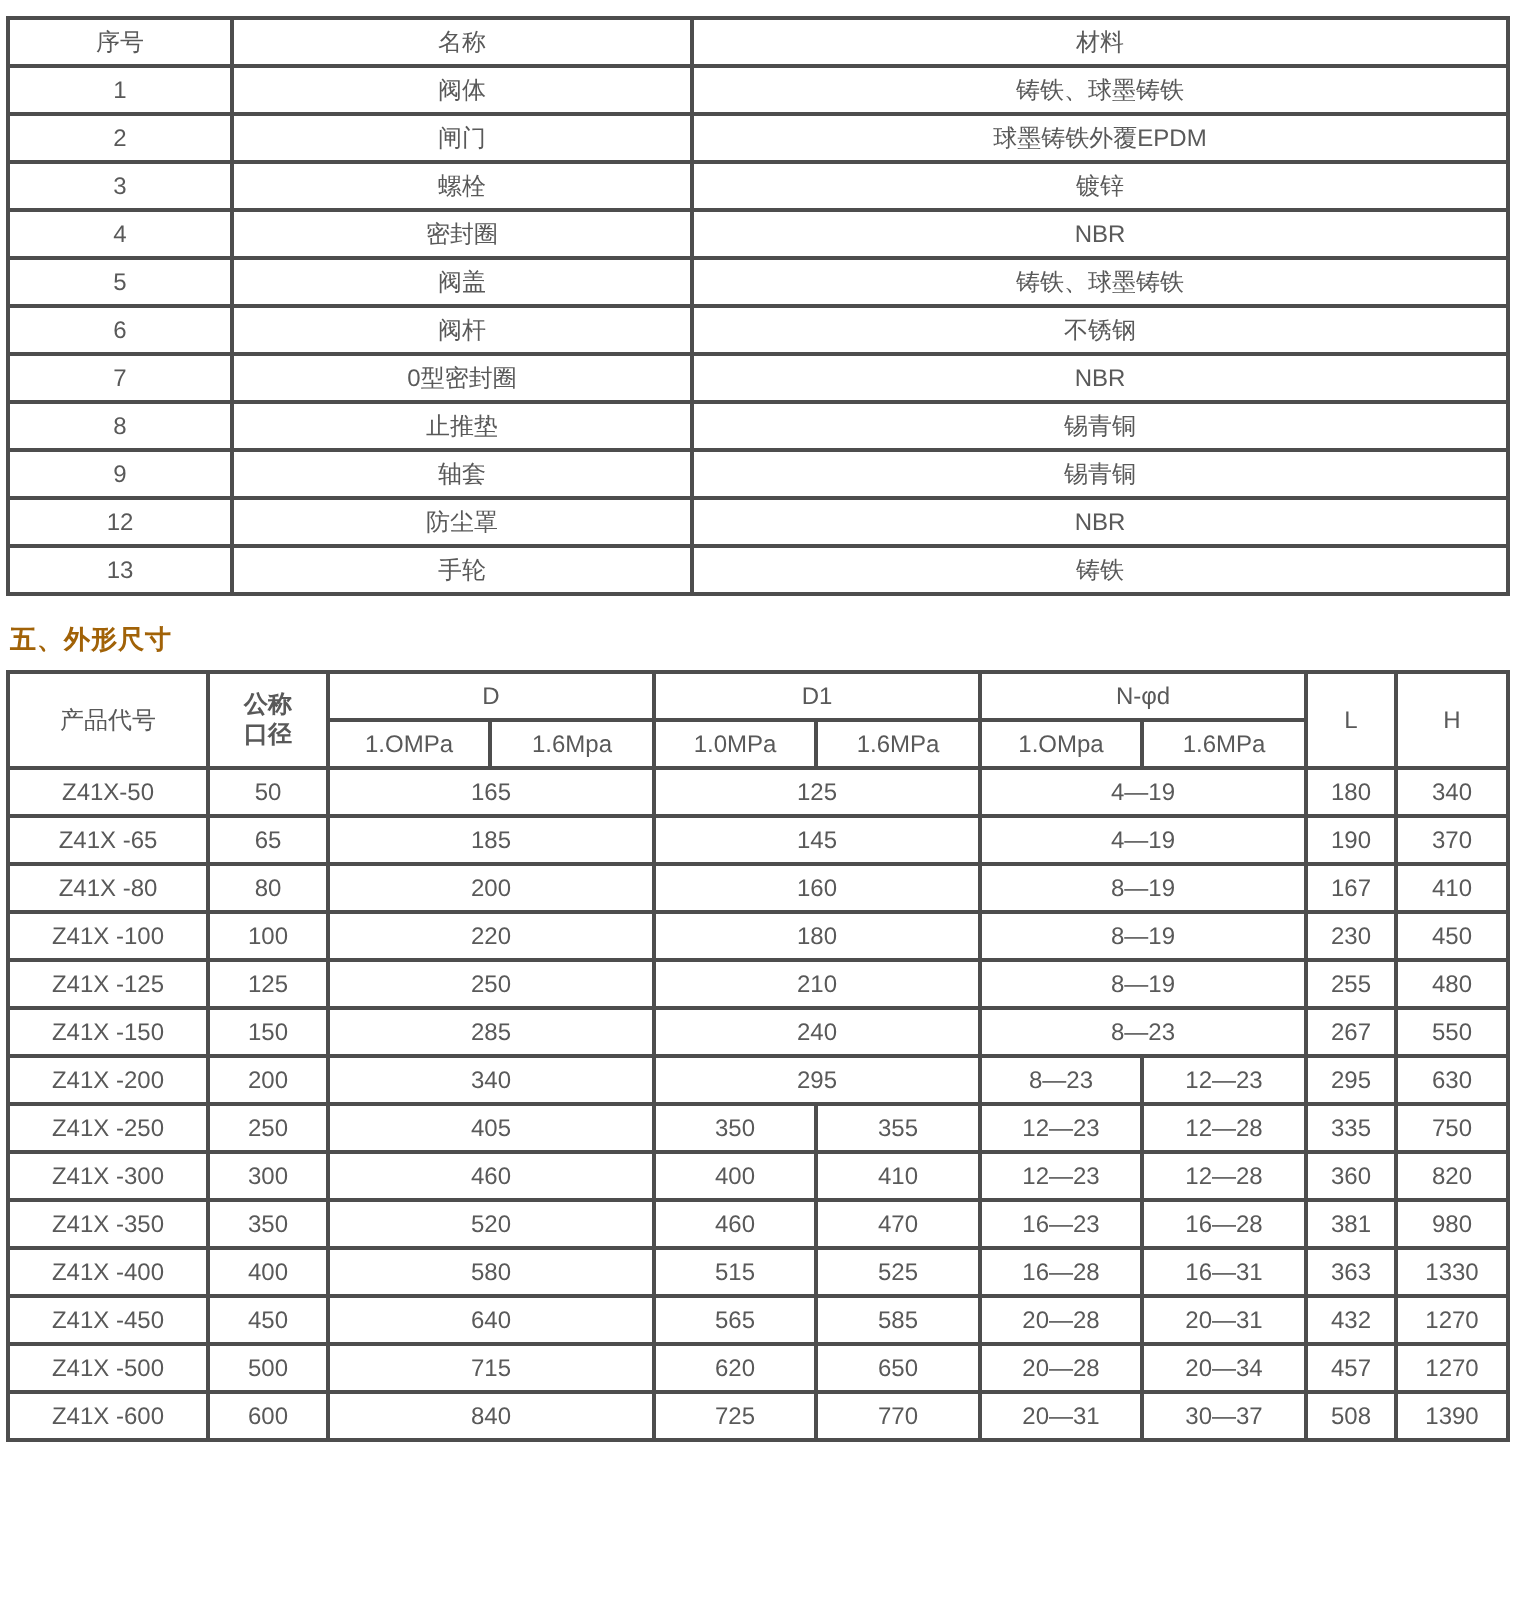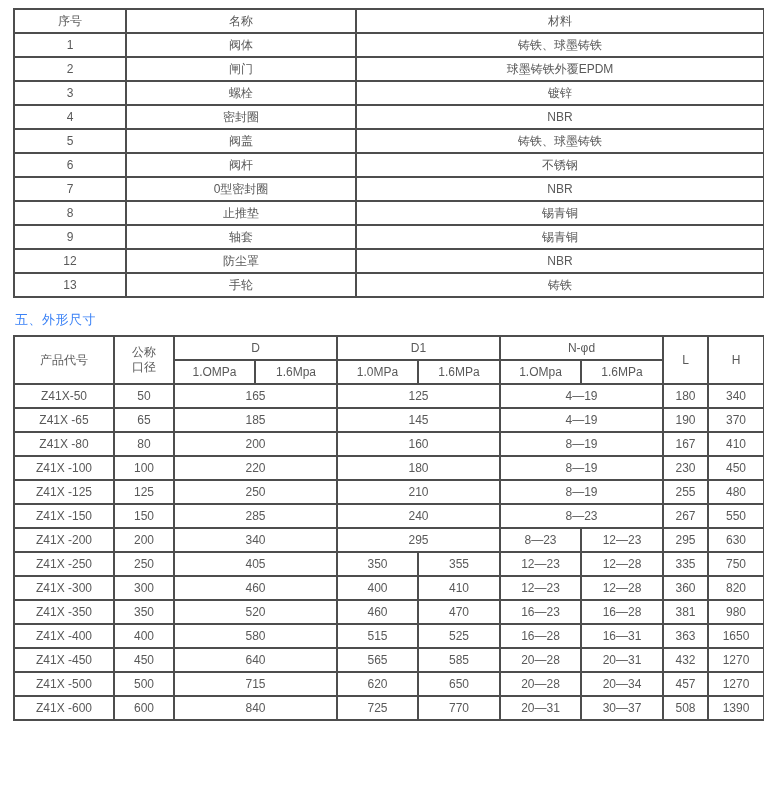--- a/index.html
+++ b/index.html
@@ -7,48 +7,48 @@
     padding: 0;
     background: #ffffff;
   }
   body {
     width: 764px;
     font-family: "Liberation Sans", "DejaVu Sans", sans-serif;
     color: #595959;
   }
   .page {
     padding: 8px 3px 10px 3px;
-    margin-left: 10px;
   }
   table {
     border-collapse: collapse;
     table-layout: fixed;
     width: 750px;
     font-size: 12px;
     color: #595959;
   }
   th, td {
     border: 2px solid #4d4d4d;
     text-align: center;
     vertical-align: middle;
     height: 22px;
     padding: 0 2px;
     overflow: hidden;
     white-space: nowrap;
     font-weight: normal;
   }
   .section-heading {
     font-size: 13px;
-    font-weight: normal;
-    color: #3b82f6;
+    font-weight: bold;
+    color: #a16207;
     margin: 13px 0 6px 2px;
     letter-spacing: 0.5px;
   }
   .two-line div {
     line-height: 15px;
+    font-weight: bold;
   }
 </style>
 </head>
 <body>
 
 <div class="page">
 
   <table>
     <colgroup>
       <col style="width:112px">
@@ -258,21 +258,21 @@
         </tr>
         <tr>
           <td>Z41X -400</td>
           <td>400</td>
           <td colspan="2">580</td>
           <td>515</td>
           <td>525</td>
           <td>16—28</td>
           <td>16—31</td>
           <td>363</td>
-          <td>1650</td>
+          <td>1330</td>
         </tr>
         <tr>
           <td>Z41X -450</td>
           <td>450</td>
           <td colspan="2">640</td>
           <td>565</td>
           <td>585</td>
           <td>20—28</td>
           <td>20—31</td>
           <td>432</td>

